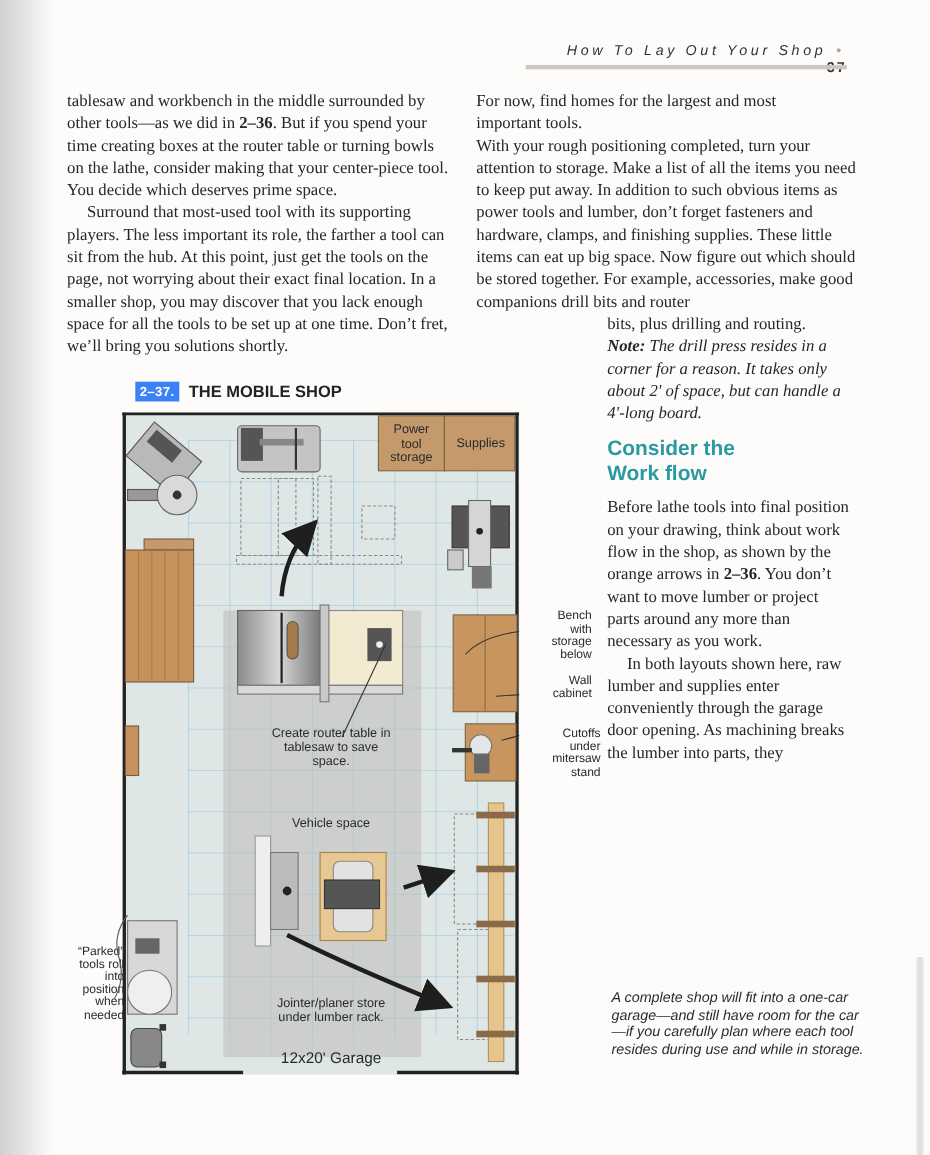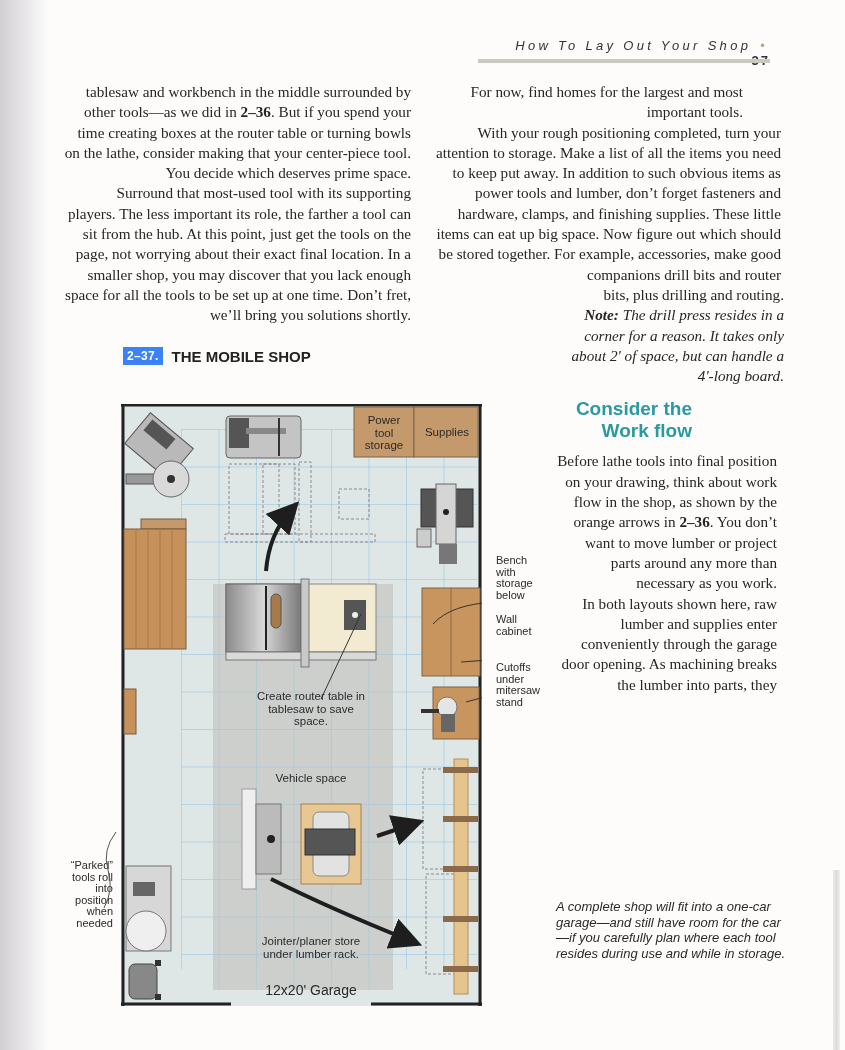--- a/index.html
+++ b/index.html
@@ -24,21 +24,21 @@
     font-family: "Liberation Sans", sans-serif; font-style: italic;
     font-size: 13px; letter-spacing: 3.3px; color: #333;
   }
   .running-head .dot { color: #b5a58c; font-style: normal; margin: 0 2px; }
   .running-head .pnum { font-style: normal; font-weight: bold; letter-spacing: 2px; }
   .head-rule {
     position: absolute; left: 478px; top: 59px; width: 292px; height: 4px;
     background: #cbc8c1;
   }
   .body-text {
-    position: absolute; font-size: 15.2px; line-height: 20.3px; color: #262626; text-align: right;
+    position: absolute; font-size: 15.2px; line-height: 20.3px; color: #262626;
   }
   .col-left { left: 61px; top: 82px; width: 350px; }
   .col-right { left: 433px; top: 82px; width: 350px; }
   .indent { text-indent: 18px; }
   .bold { font-weight: bold; }
   .h-teal {
     font-family: "Liberation Sans", sans-serif; font-weight: bold;
     color: #2a9aa0; font-size: 19px; line-height: 22px;
   }
   .note-lbl { font-weight: bold; font-style: italic; }
@@ -47,32 +47,31 @@
     position: absolute; left: 123px; top: 347px; display: flex; align-items: center; gap: 9px;
   }
   .fig-num {
     background: #3b82f6; color: #fff; font-family: "Liberation Sans", sans-serif;
     font-weight: bold; font-size: 12px; padding: 2px 4px; letter-spacing: 0.3px;
   }
   .fig-title {
     font-family: "Liberation Sans", sans-serif; font-weight: bold; font-size: 15px; color: #222;
   }
   .diagram {
-    position: absolute; left: 121px; top: 375px; width: 361px; height: 602px;
+    position: absolute; left: 111px; top: 375px; width: 361px; height: 602px;
     background: #dfe6e6;
-    margin-top: 29px;
   }
   .diagram svg { position: absolute; left: 0; top: 0; }
   .dlabel {
     position: absolute; font-family: "Liberation Sans", sans-serif; font-size: 11.5px;
     line-height: 12.5px; color: #2a2a2a; text-align: center;
   }
   .ext-label {
     position: absolute; font-family: "Liberation Sans", sans-serif; font-size: 11px;
-    line-height: 11.5px; color: #2a2a2a;
+    line-height: 11.5px; color: #2a2a2a; text-align: right;
   }
   .caption {
     position: absolute; left: 556px; top: 899px; width: 230px;
     font-family: "Liberation Sans", sans-serif; font-style: italic;
     font-size: 13px; line-height: 15.5px; color: #2a2a2a;
   }
 </style>
 </head>
 <body>
 

